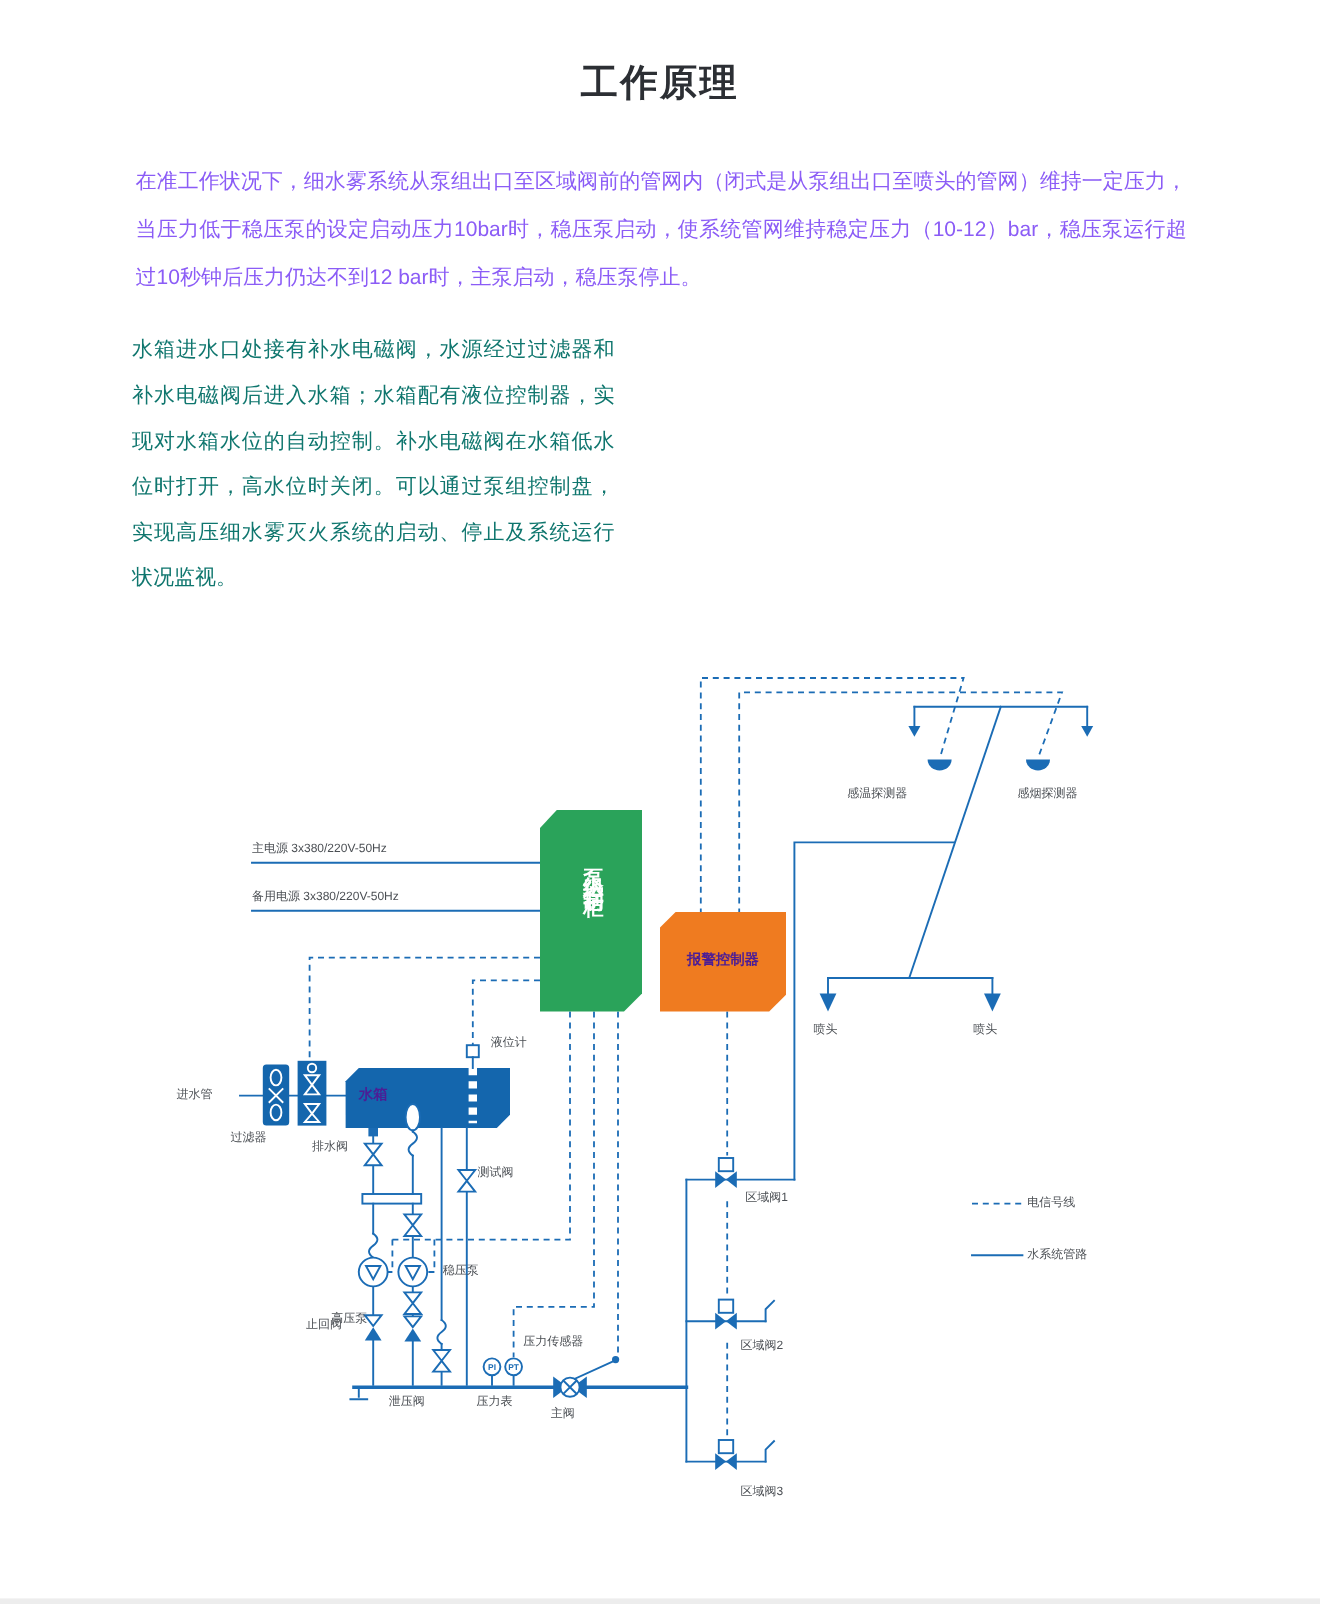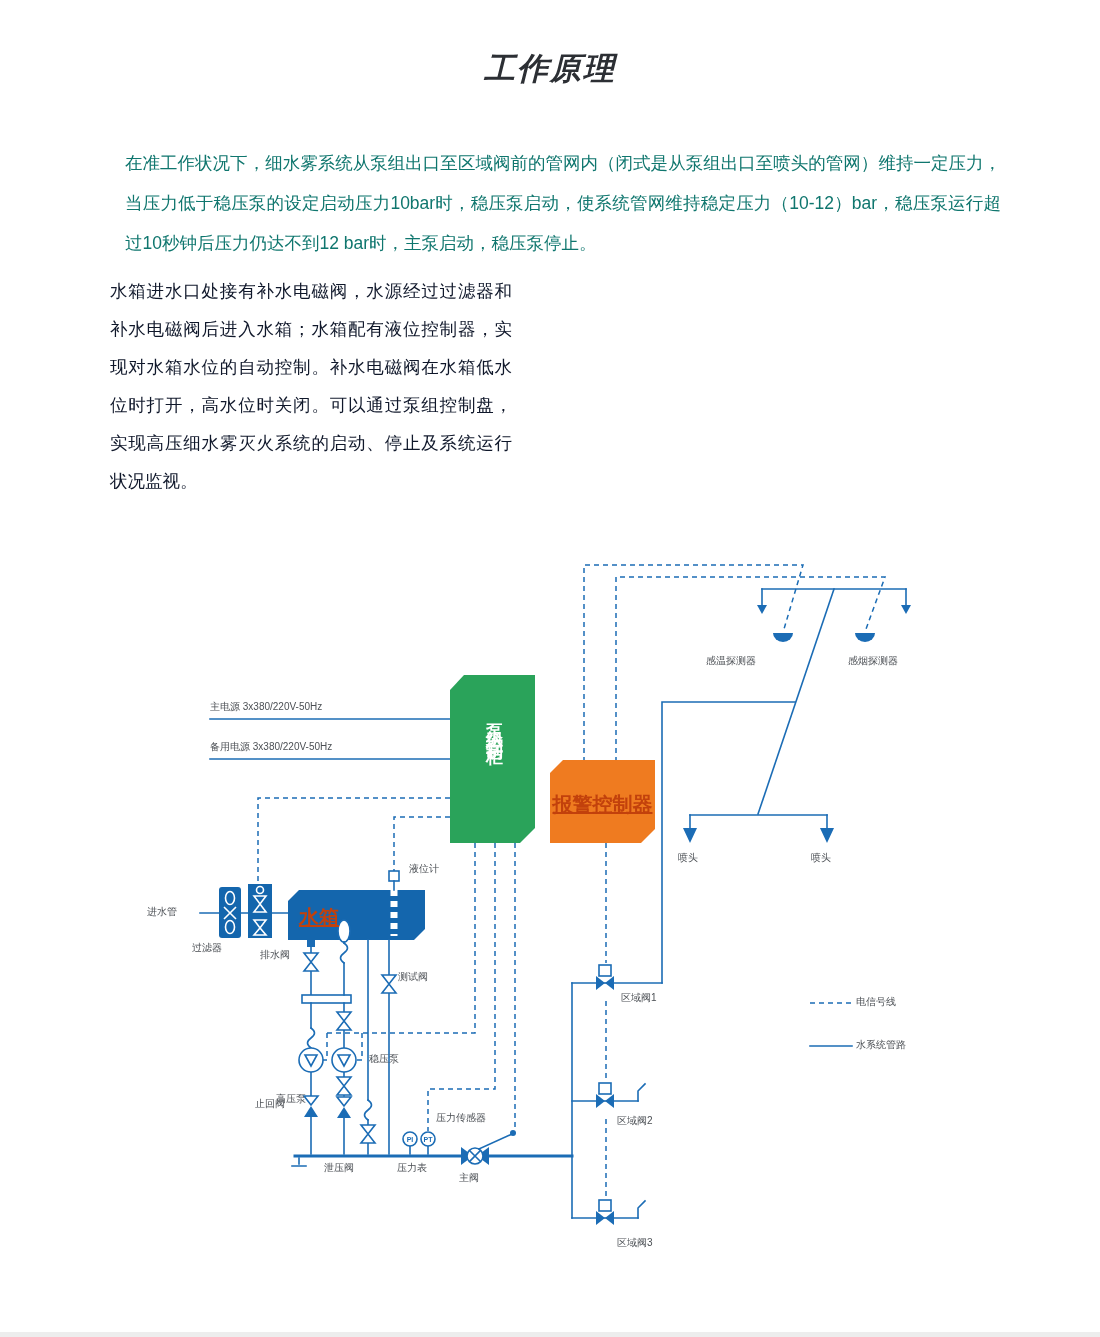--- a/index.html
+++ b/index.html
@@ -1,36 +1,36 @@
 <!DOCTYPE html>
 <html><head>
 <meta charset="utf-8">
 <style>
   html,body{margin:0;padding:0;background:#fff;}
   .page{position:relative;width:1100px;height:1337px;background:#fff;overflow:hidden;
         font-family:"Liberation Sans","DejaVu Sans",sans-serif;}
   .title{position:absolute;top:48px;left:0;width:1100px;text-align:center;margin:0;
-         font-size:31px;font-weight:bold;color:#2c2f34;letter-spacing:2px;font-style:italic;}
-  .intro{position:absolute;top:131px;left:113px;width:876px;margin:12px;
-         font-size:17.5px;line-height:40px;color:#0f766e;text-align:justify;}
+         font-size:31px;font-weight:bold;color:#2c2f34;letter-spacing:2px;}
+  .intro{position:absolute;top:131px;left:113px;width:876px;margin:0;
+         font-size:17.5px;line-height:40px;color:#8b5cf6;text-align:justify;}
   .col{position:absolute;top:272px;width:402px;margin:0;
-       font-size:17.5px;line-height:38px;color:#0f172a;text-align:justify;}
+       font-size:17.5px;line-height:38px;color:#0f766e;text-align:justify;}
   .col-left{left:110px;}
   .col-right{left:588px;}
   svg{position:absolute;left:0;top:0;}
   .s{stroke:#1b6cb5;stroke-width:1.6;fill:none;stroke-linecap:square;}
   .sd{stroke:#1b6cb5;stroke-width:1.5;fill:none;stroke-dasharray:5 4;stroke-linecap:butt;}
   .th{stroke-width:3px;}
   .fb{fill:#1b6cb5;stroke:none;}
   .fw{fill:#ffffff;stroke:#1b6cb5;stroke-width:1.6;}
   .ws{stroke:#ffffff;stroke-width:1.6;fill:none;}
   .wd{stroke:#ffffff;stroke-width:7;fill:none;stroke-dasharray:6 5;}
   .gtxt{font-size:7px;fill:#1b6cb5;font-weight:bold;}
   .lb{position:absolute;font-size:10px;color:#4b4f54;white-space:nowrap;}
-  .lbw{position:absolute;font-size:20px;font-weight:bold;color:#c2410c;white-space:nowrap;text-decoration:underline;}
+  .lbw{position:absolute;font-size:12px;font-weight:bold;color:#4c1d95;white-space:nowrap;}
   .vtext{position:absolute;writing-mode:vertical-lr;text-orientation:upright;
          letter-spacing:6px;font-size:17px;font-weight:bold;color:#fff;}
   .alarm-label{width:105px;text-align:center;}
   .footer{position:absolute;left:0;top:1332px;width:1100px;height:5px;background:#ededed;}
 </style>
 </head>
 <body>
 
 <div class="page">
 

